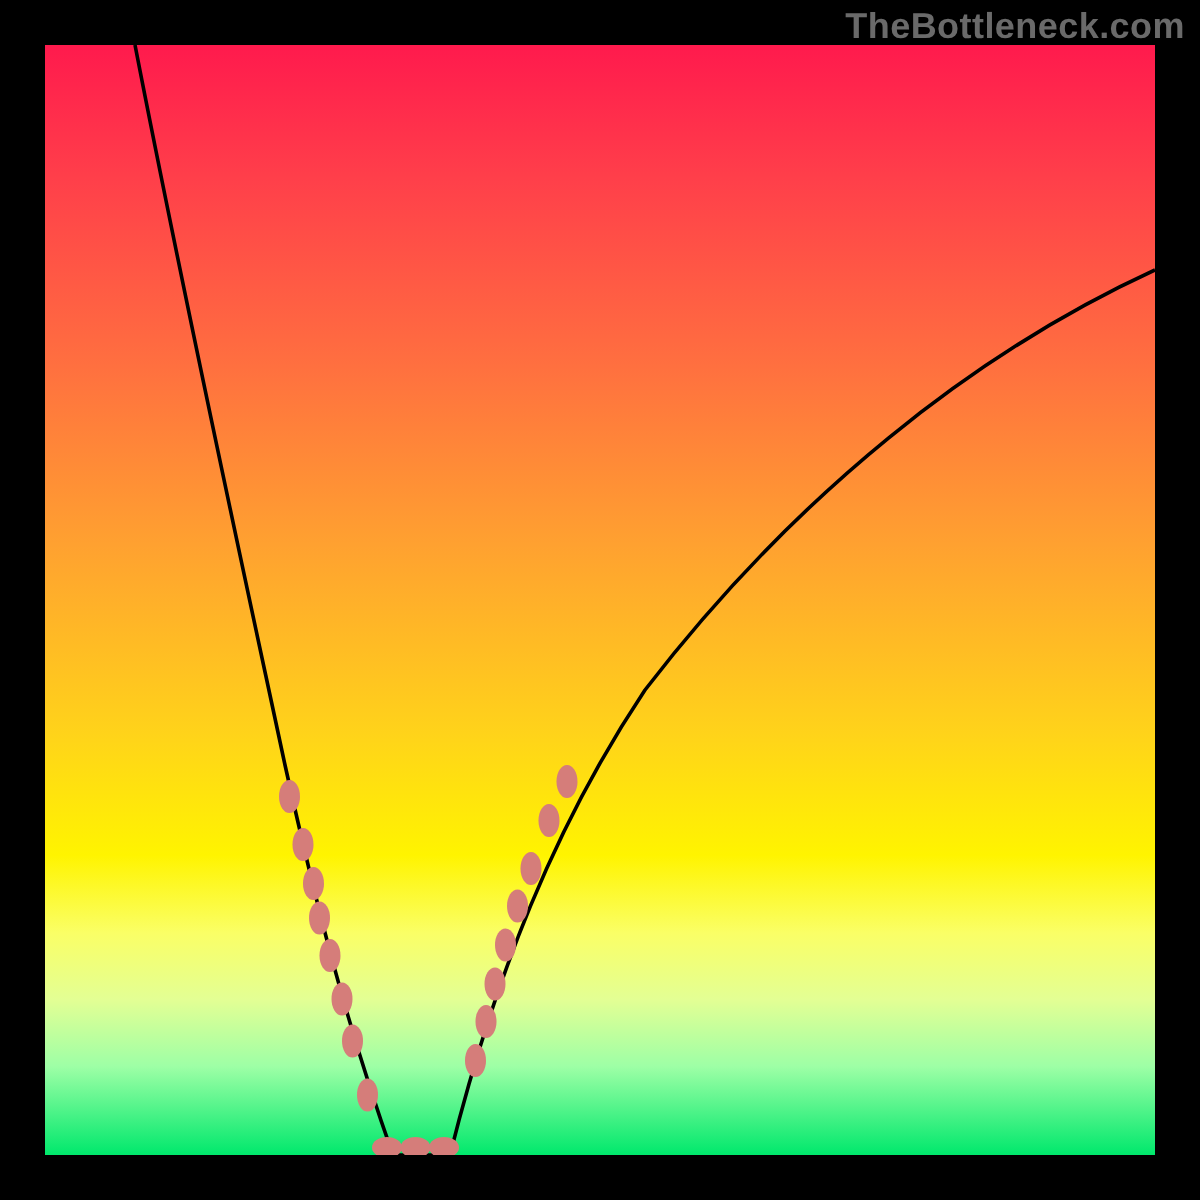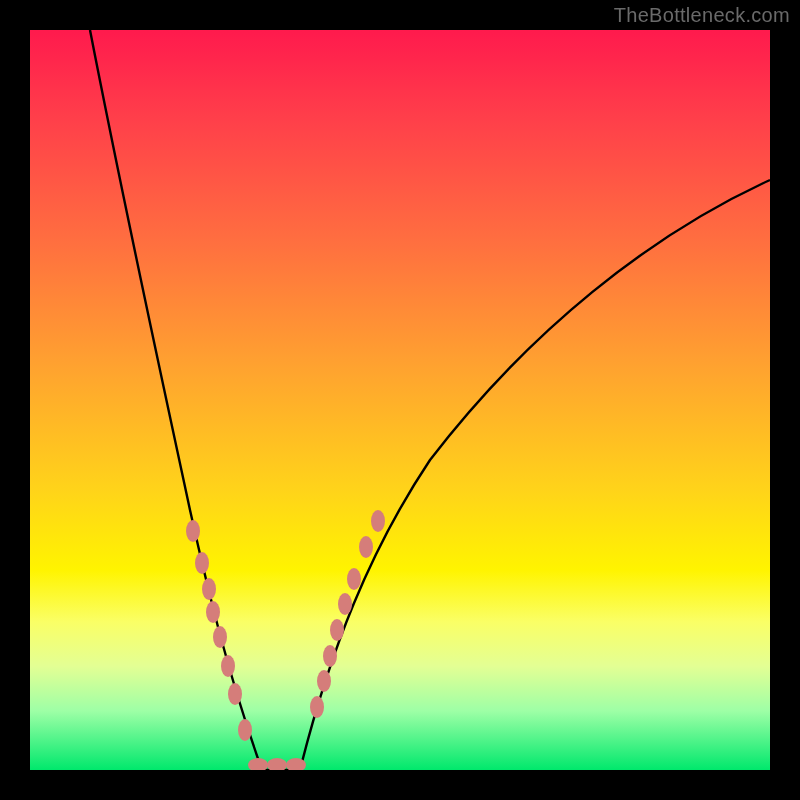--- a/index.html
+++ b/index.html
@@ -35,22 +35,22 @@
       #e3ff94 86%,
       #9effa6 92%,
       #00e86c 100%
     );
   }
   .watermark {
     position: absolute;
     top: 4px;
     right: 10px;
     color: #6a6a6a;
-    font-size: 20px;
-    font-weight: 400;
+    font-size: 24px;
+    font-weight: 700;
     letter-spacing: 0.3px;
     text-align: right;
   }
   svg.curve {
     position: absolute;
     top: 0; left: 0;
     width: 740px;
     height: 740px;
   }
   .bead {

